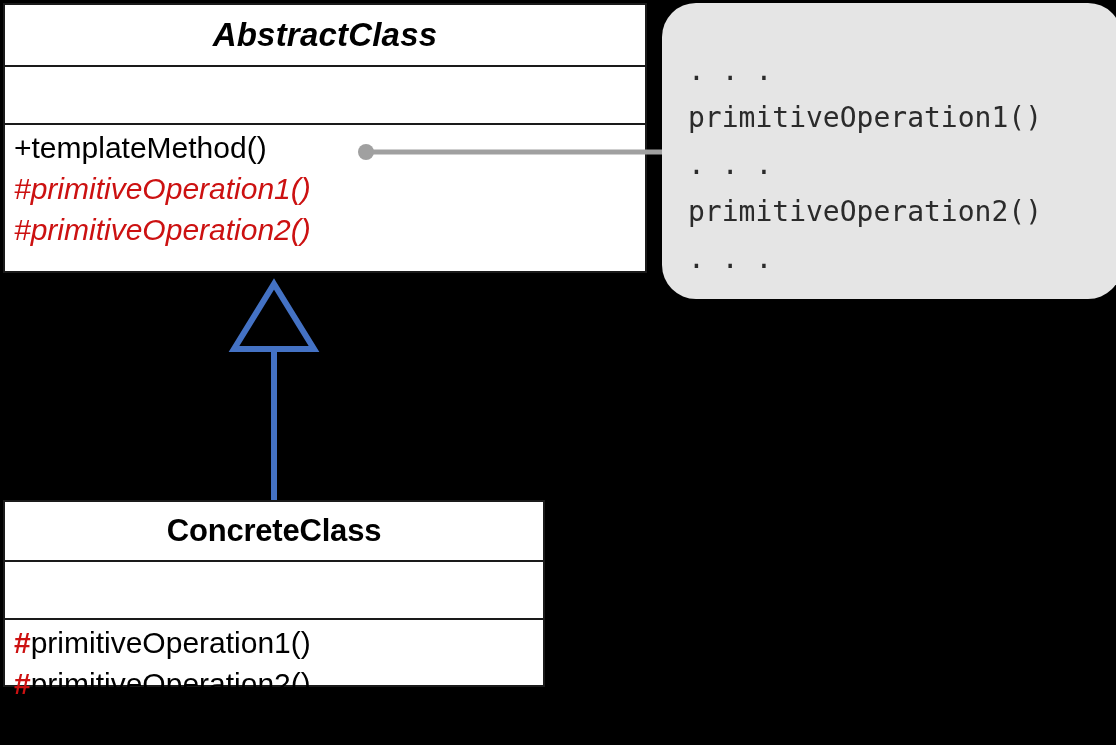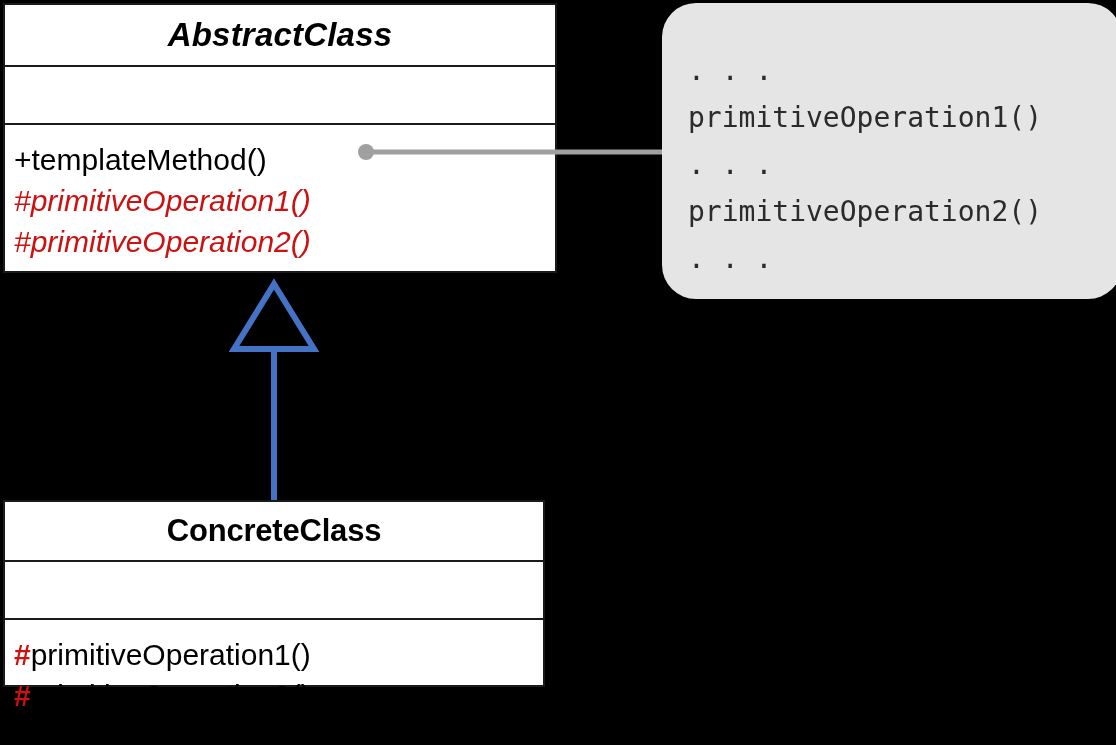--- a/index.html
+++ b/index.html
@@ -43,21 +43,21 @@
     letter-spacing: 0.2px;
   }
   .uml-name-concrete {
     font-weight: bold;
     font-style: normal;
     font-size: 31px;
     letter-spacing: -0.2px;
   }
   .uml-attrs { }
   .uml-ops {
-    padding: 14px 0 0 9px;
+    padding: 2px 0 0 9px;
   }
   .uml-member {
     display: block;
     white-space: nowrap;
     color: #000000;
     font-size: 30px;
     line-height: 41px;
   }
   .uml-member.abstract-op {
     font-style: italic;
@@ -65,21 +65,21 @@
   }
   .uml-member .vis-marker {
     color: #cc1111;
     font-weight: bold;
   }
 
   
   #abstract-class {
     left: 3px;
     top: 3px;
-    width: 554px;
+    width: 644px;
     height: 270px;
   }
   #abstract-class .c-name   { height: 60px; }
   #abstract-class .c-attrs  { height: 58px; }
   #abstract-class .c-ops    { height: 148px; }
 
   
   #concrete-class {
     left: 3px;
     top: 500px;

